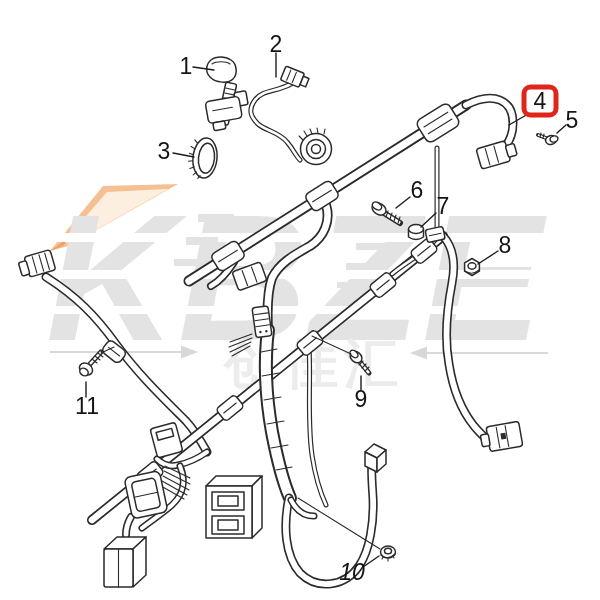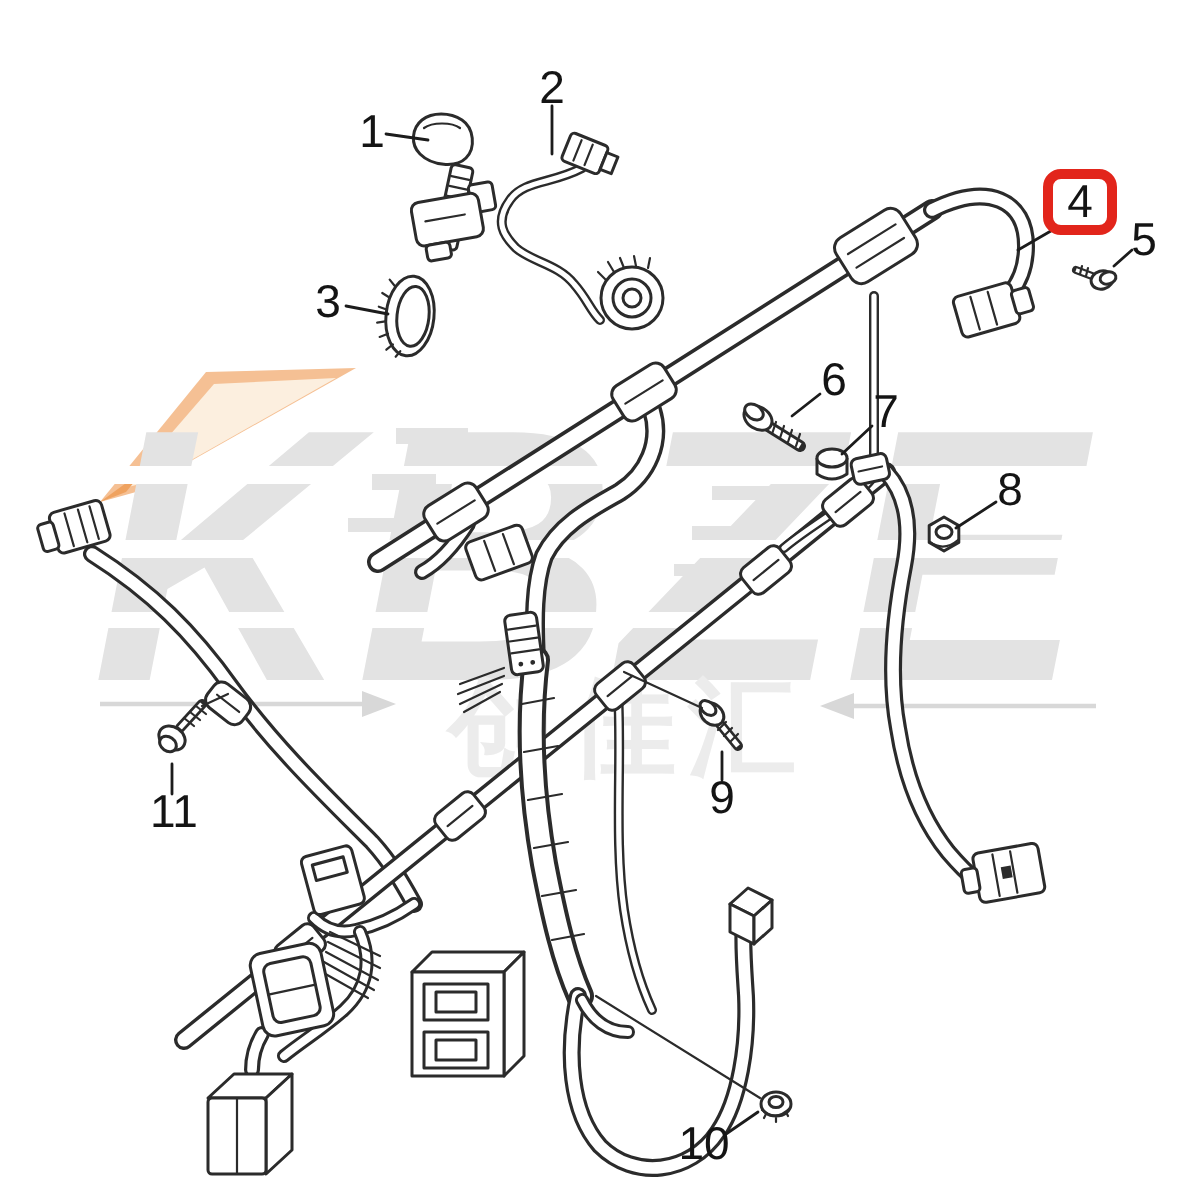--- a/index.html
+++ b/index.html
@@ -364,16 +364,16 @@
 <div class="callout" style="left:276px;top:44px;">2</div>
 <div class="callout" style="left:164px;top:151px;">3</div>
 <div class="hl-box">
   <div class="callout">4</div>
 </div>
 <div class="callout" style="left:572px;top:120px;">5</div>
 <div class="callout" style="left:417px;top:190px;">6</div>
 <div class="callout" style="left:443px;top:206px;">7</div>
 <div class="callout" style="left:505px;top:245px;">8</div>
 <div class="callout" style="left:361px;top:399px;">9</div>
-<div class="callout" style="left:352px;top:572px;">10</div>
+<div class="callout" style="left:352px;top:572px;font-style:italic;">10</div>
 <div class="callout" style="left:87px;top:406px;">11</div>
 
 </div>
 
 </body></html>

